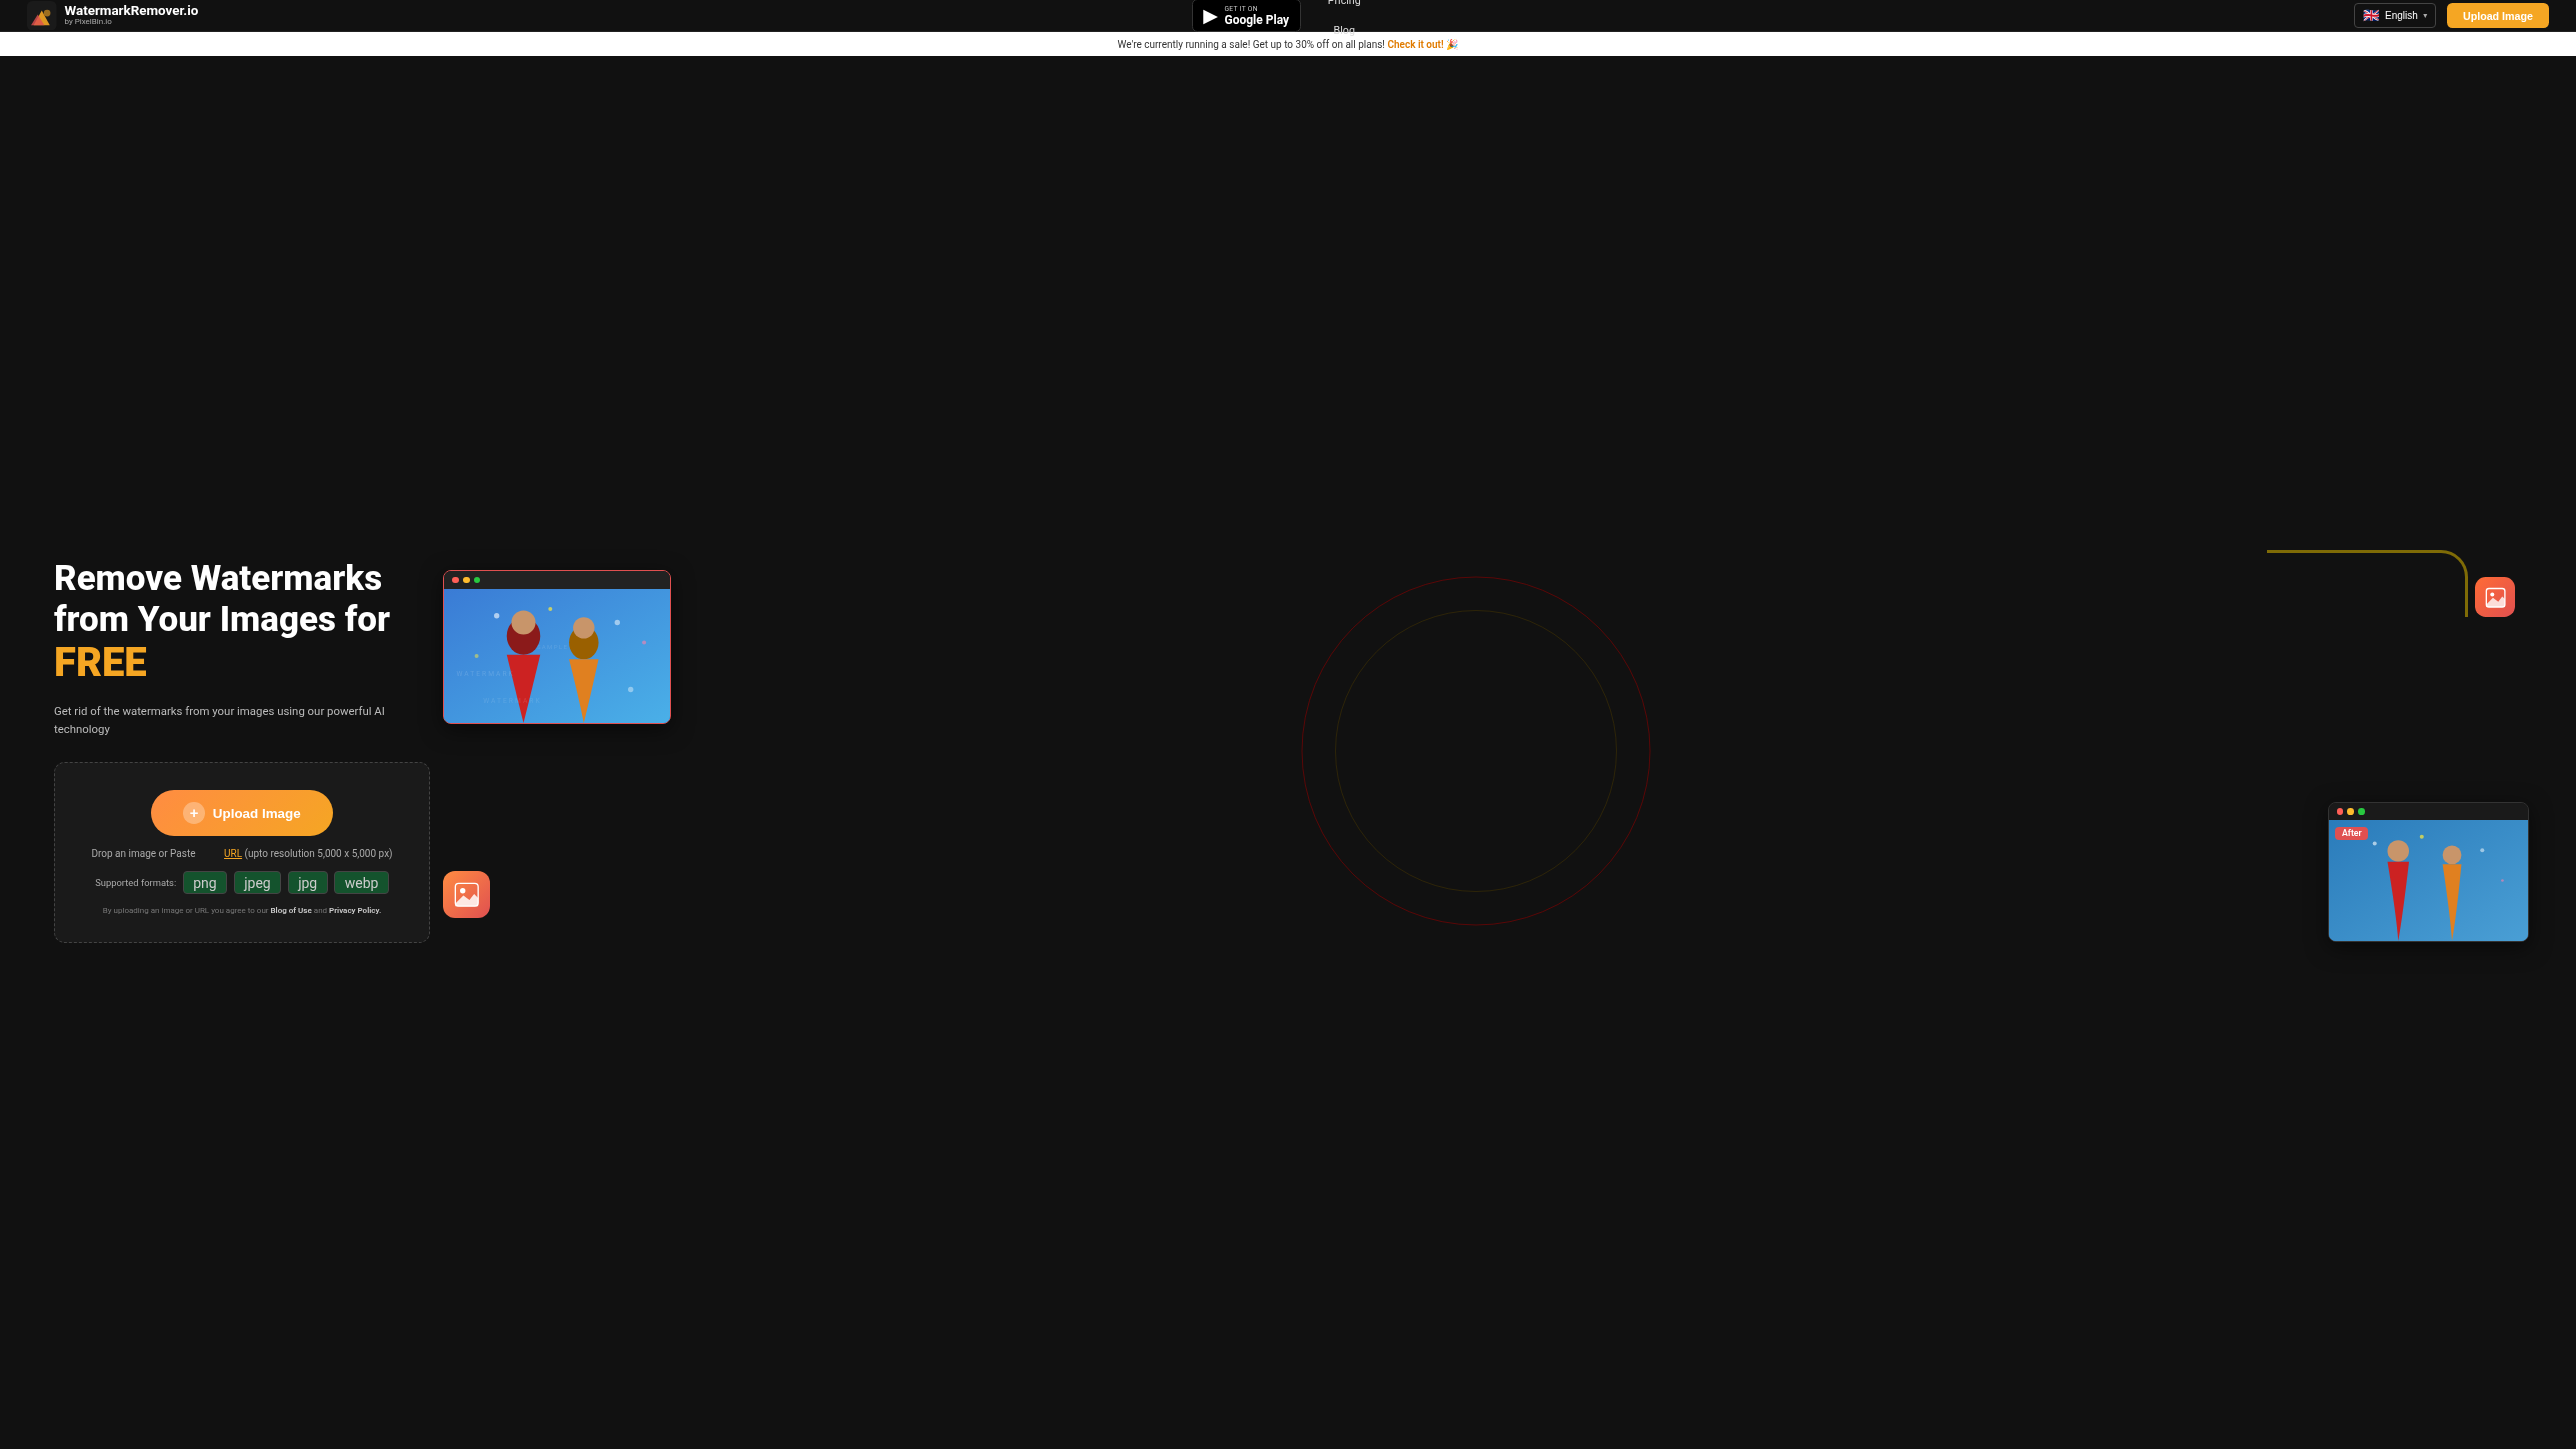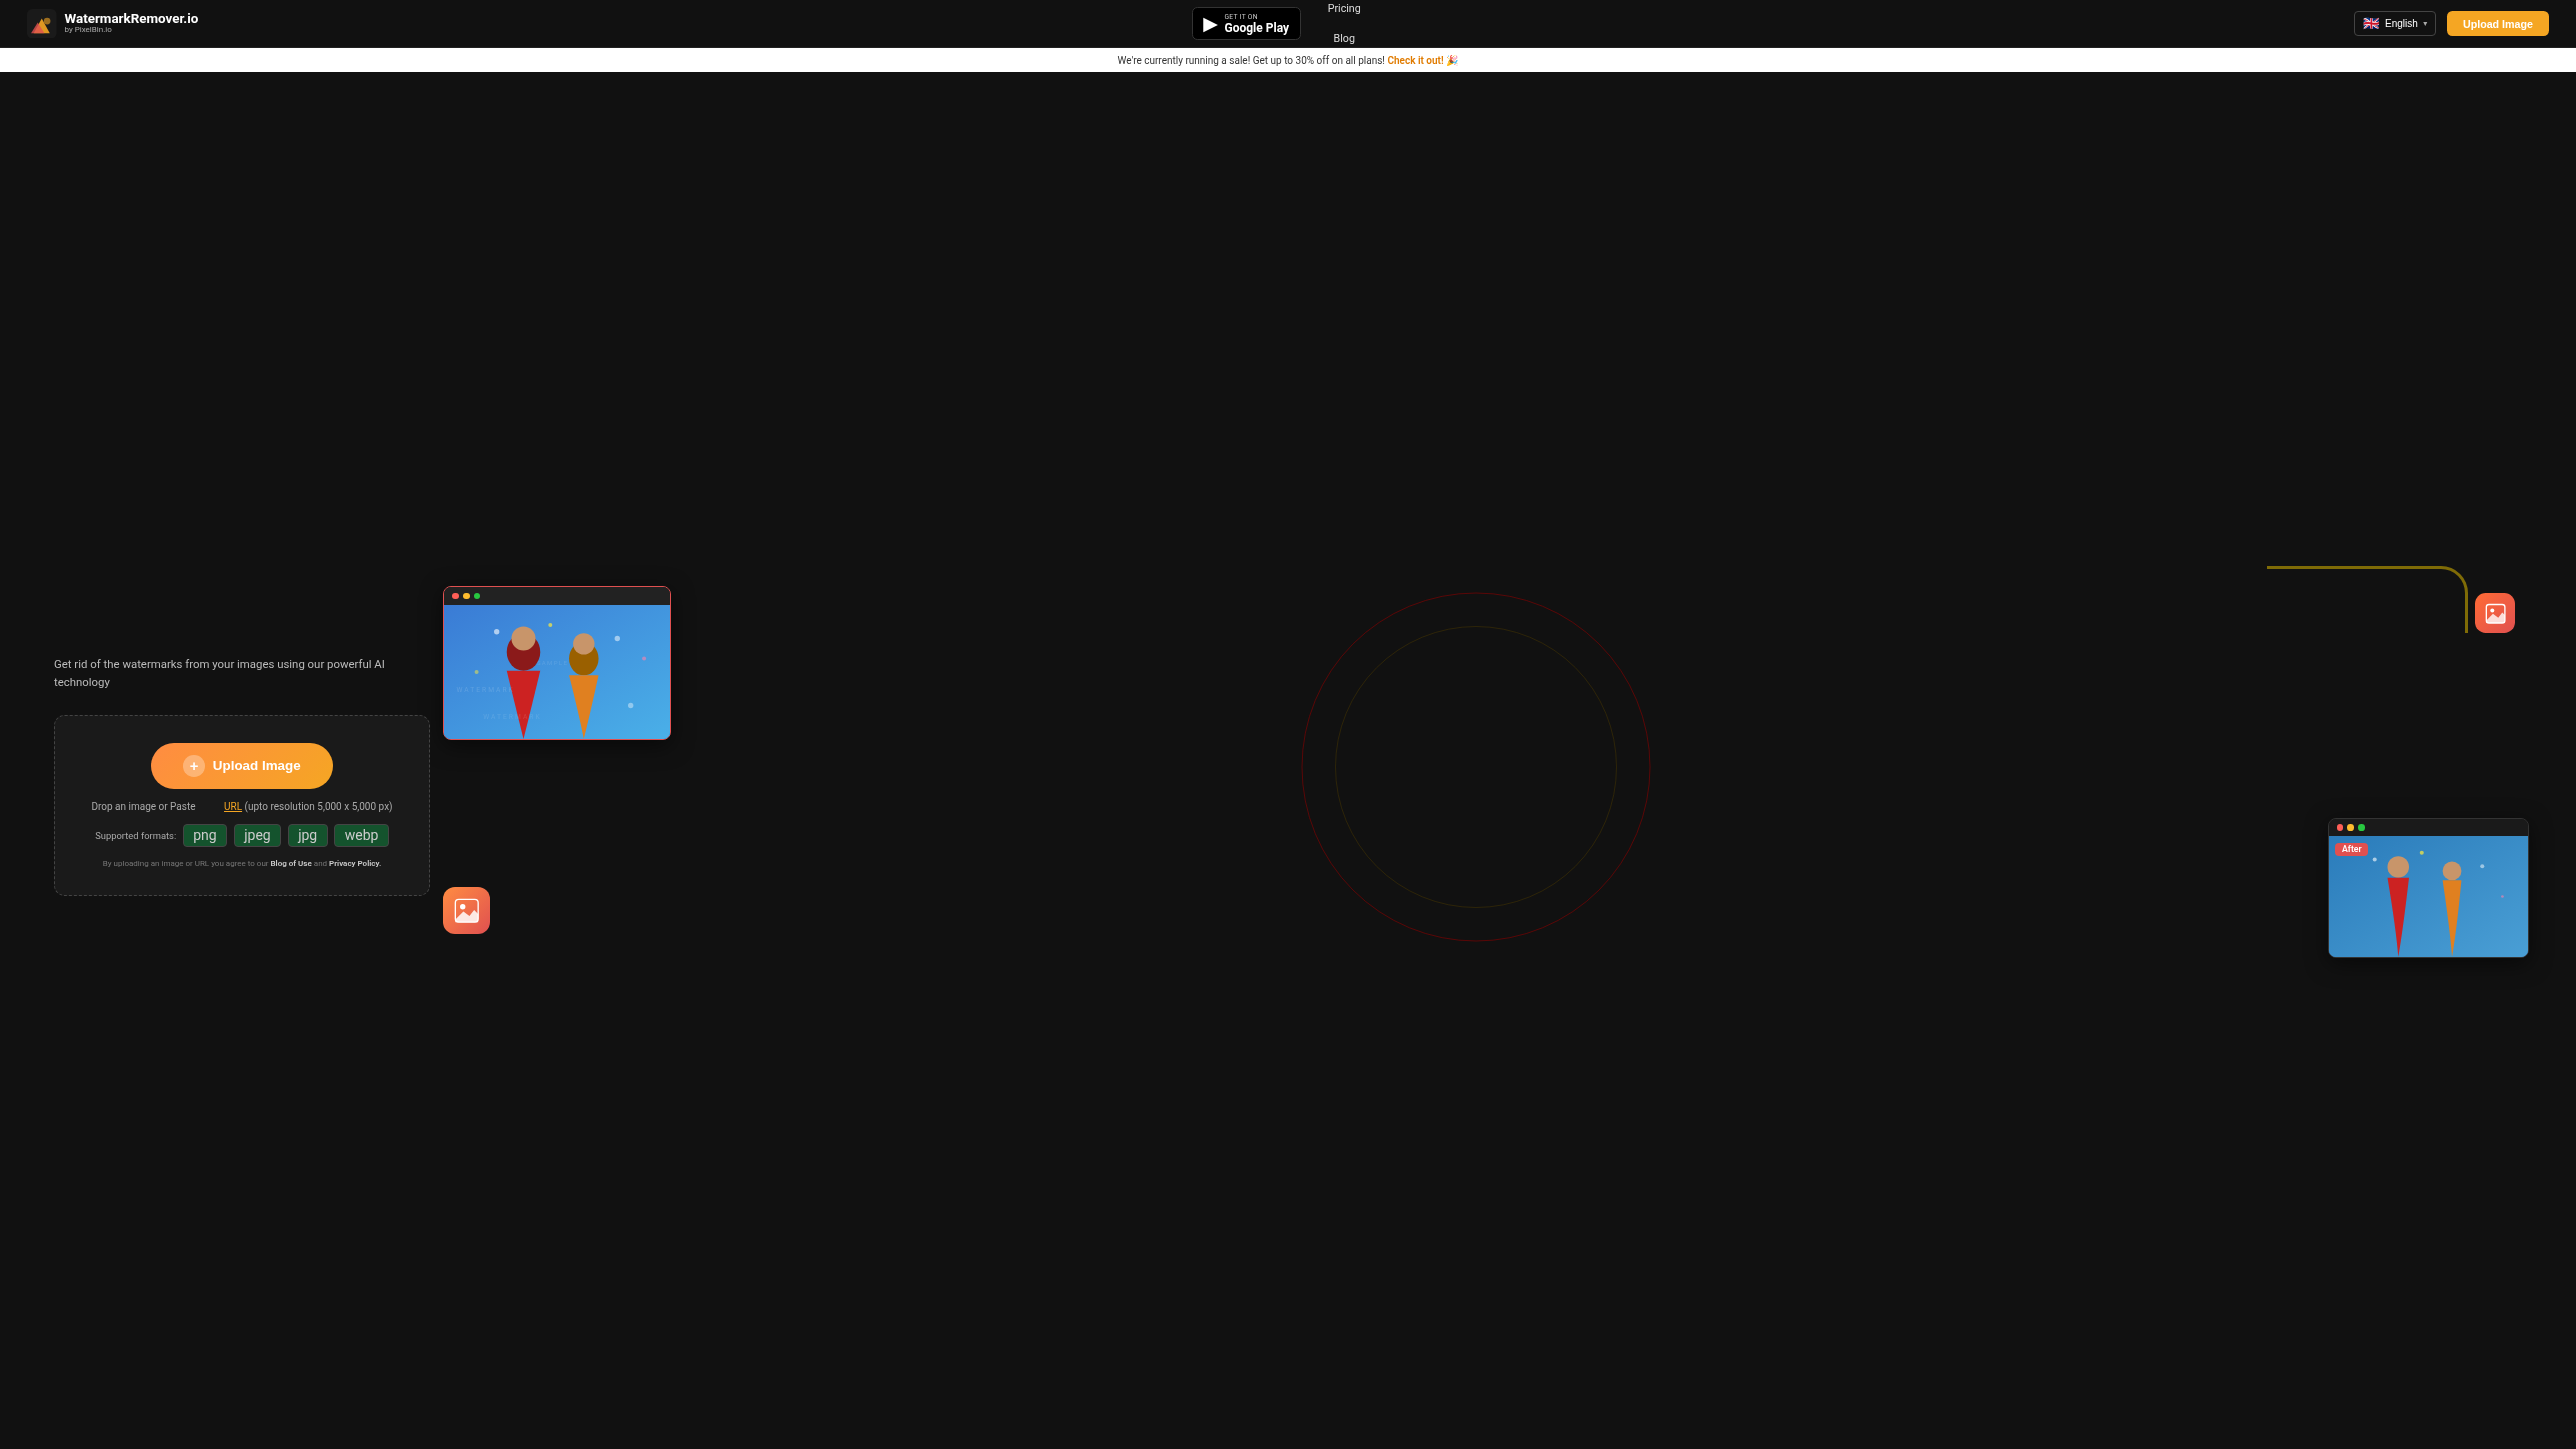--- a/index.html
+++ b/index.html
@@ -10,21 +10,21 @@
       min-height: 100vh;
       overflow-x: hidden;
     }
 
     
     .navbar {
       display: flex;
       align-items: center;
       justify-content: space-between;
       padding: 0 27px;
-      height: 48px;
+      height: 32px;
       background: #111;
       border-bottom: 0.7px solid #222;
       position: sticky;
       top: 0;
       z-index: 100;
     }
     .nav-left {
       display: flex;
       align-items: center;
       gap: 8px;
@@ -432,20 +432,25 @@
   </div>
 </nav>
 
 <div class="sale-banner">
   <span>We're currently running a sale! Get up to 30% off on all plans!</span>
   <a href="#">Check it out! 🎉</a>
 </div>
 
 <section class="hero">
   <div class="hero-left">
+    <h1 class="hero-title">
+      <span>Remove Watermarks</span><br>
+      <span>from Your Images for</span><br>
+      <span class="hero-free">FREE</span>
+    </h1>
     <p class="hero-desc">Get rid of the watermarks from your images using our powerful AI technology</p>
 
     <div class="upload-zone">
       <button class="upload-btn-main">
         <span class="plus-circle">+</span>
         <span>Upload Image</span>
       </button>
 
       <p class="drop-hint">
         <span>Drop an image or Paste</span>

